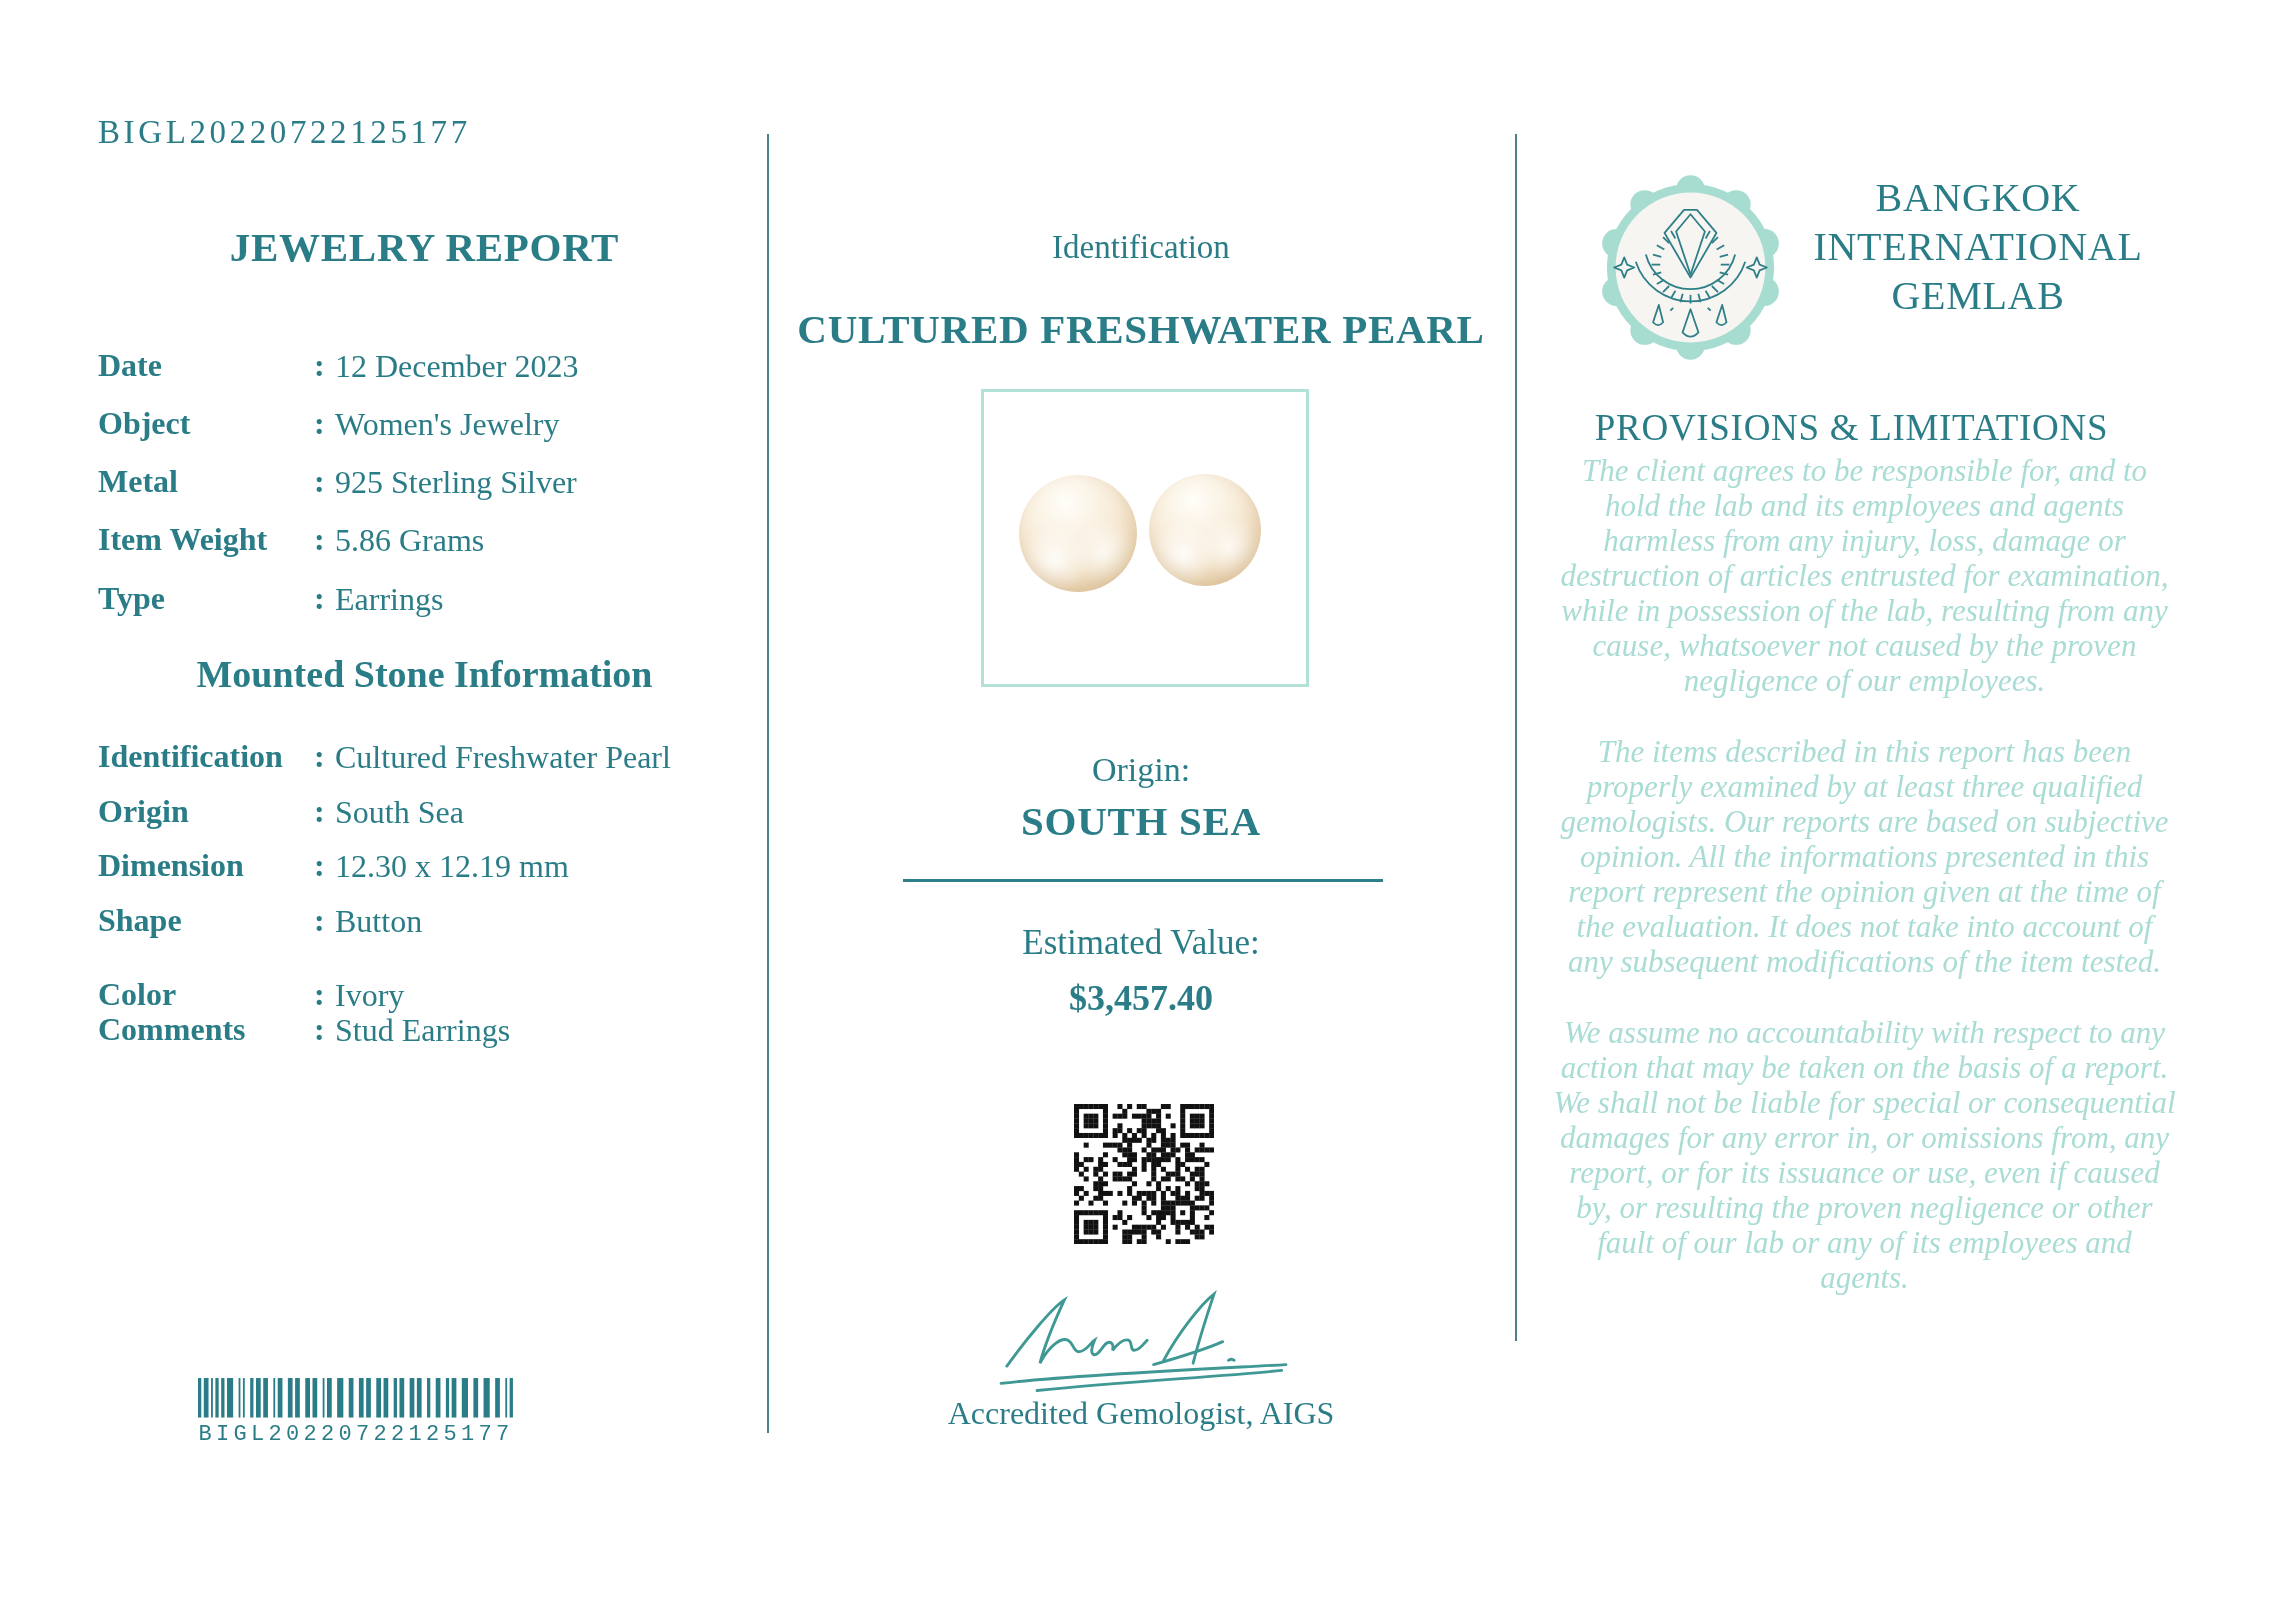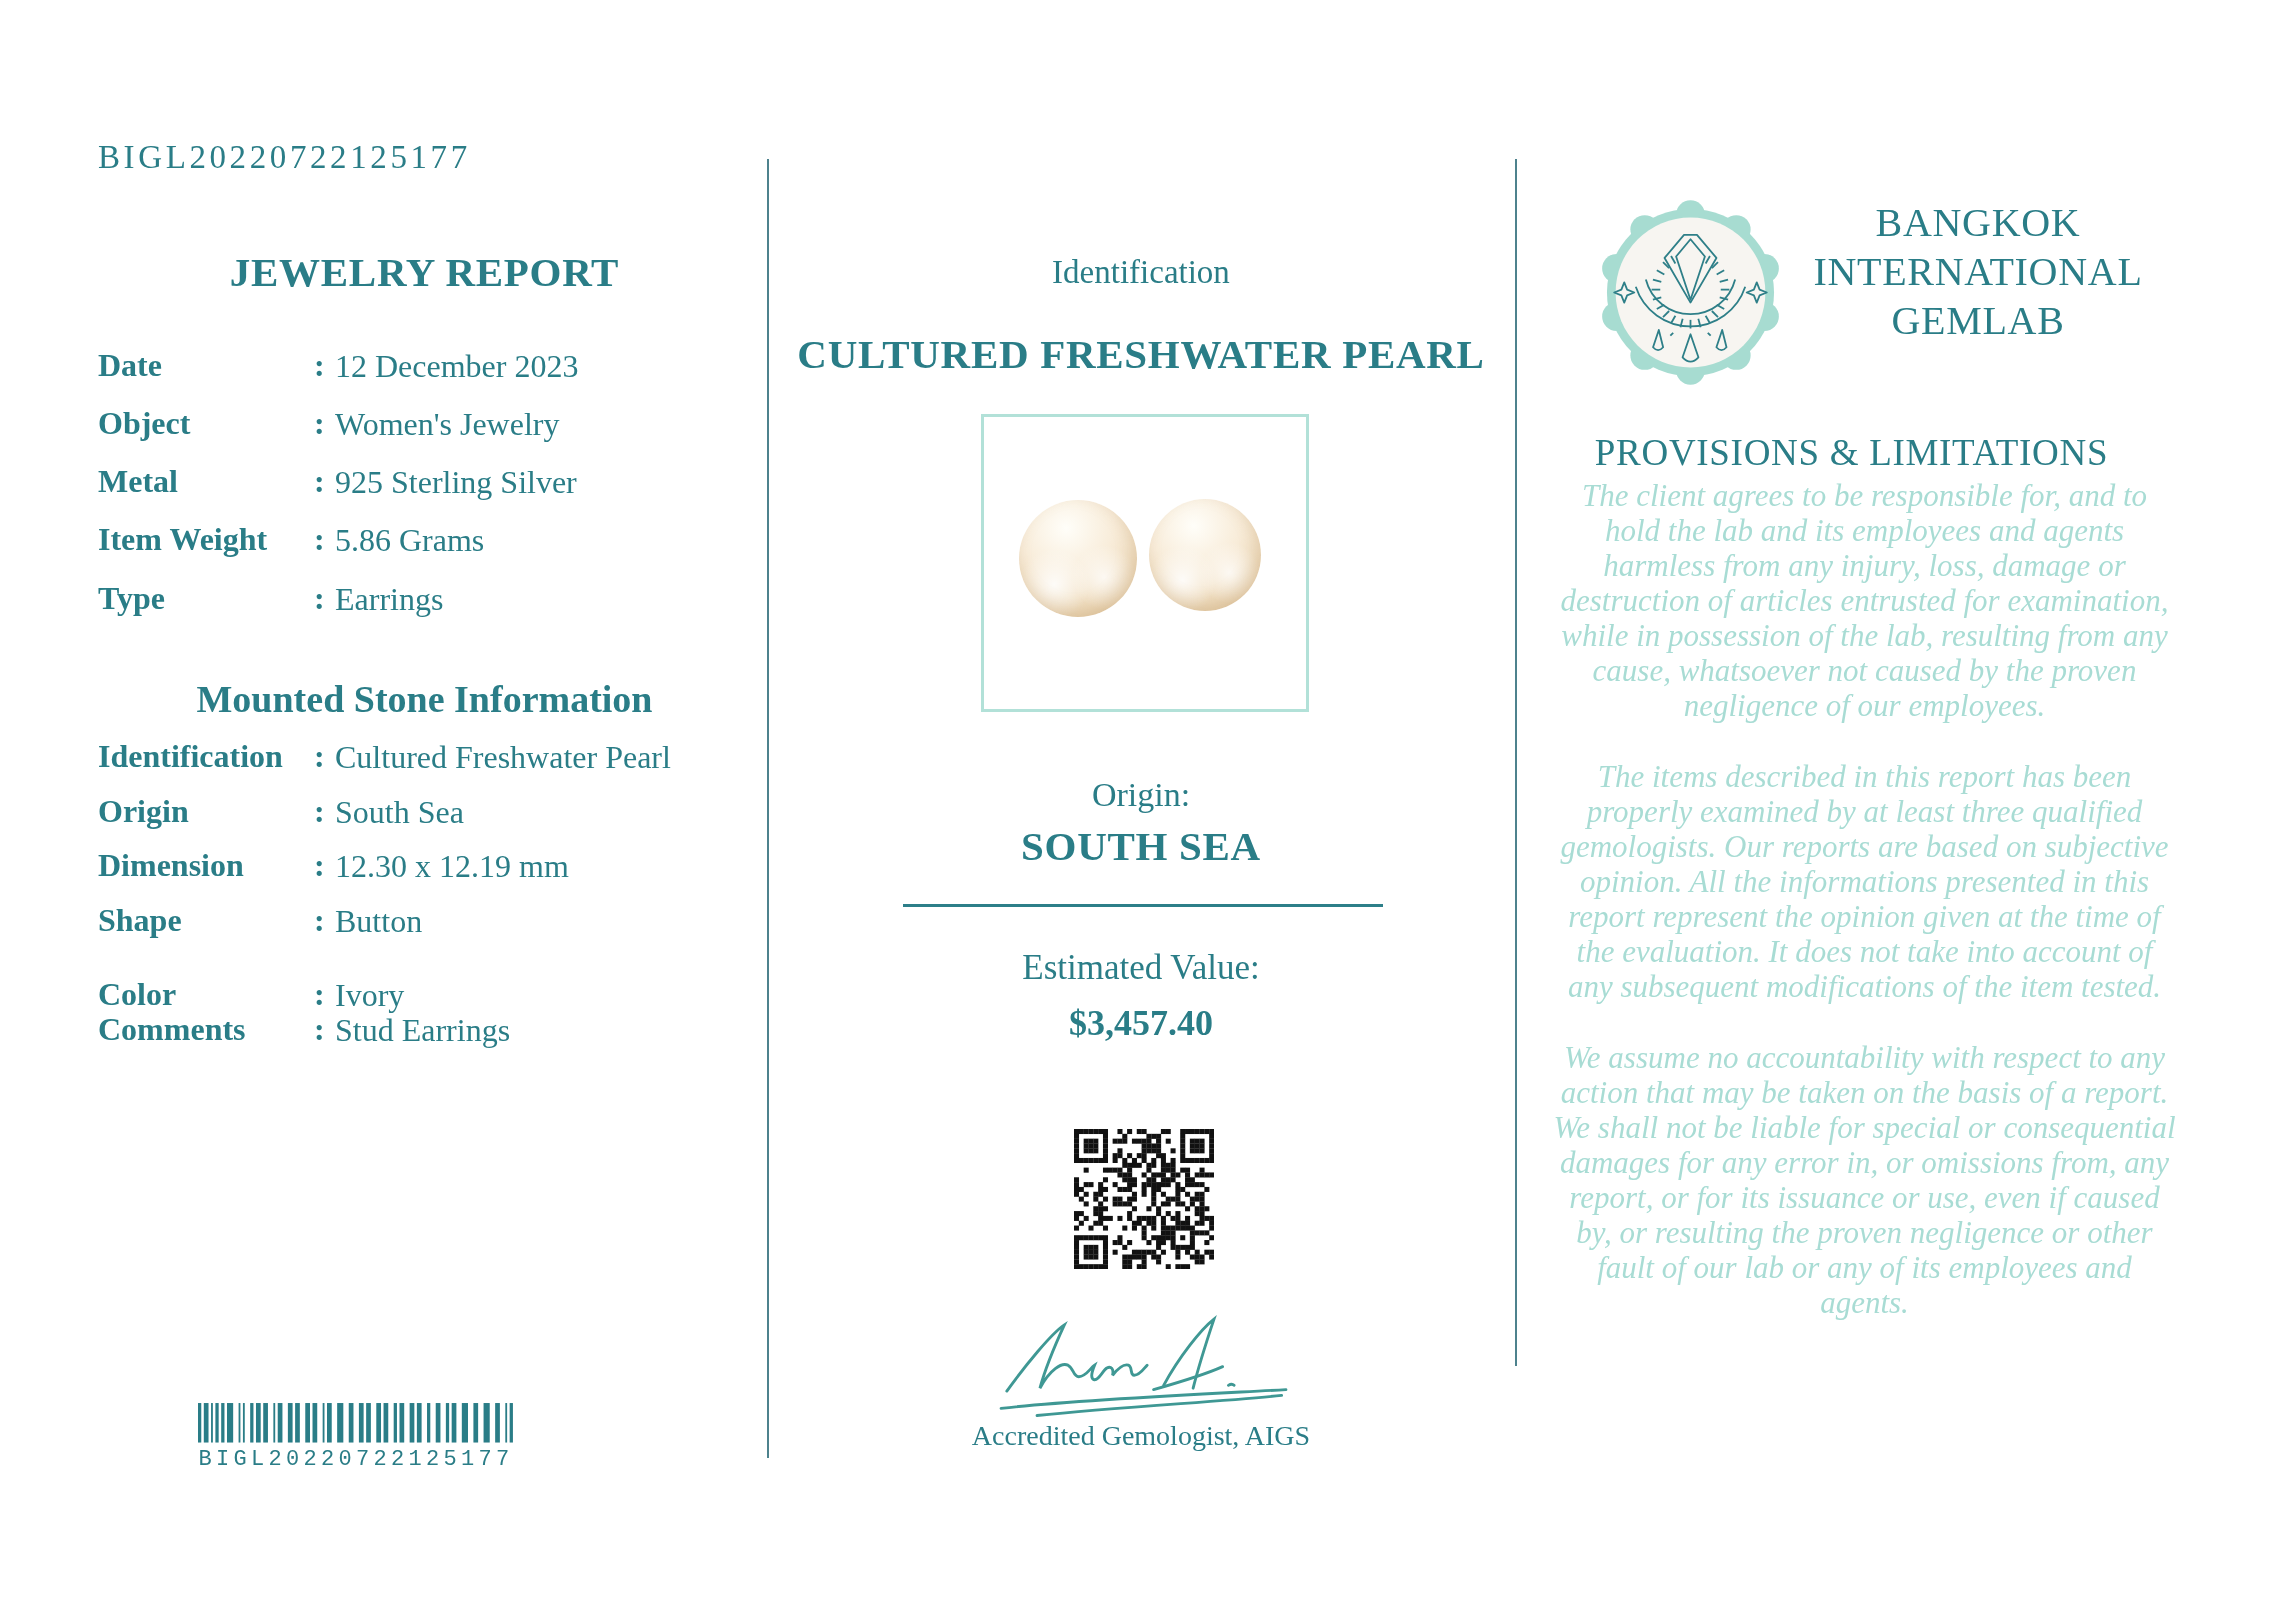--- a/index.html
+++ b/index.html
@@ -1,20 +1,20 @@
 <!DOCTYPE html>
 <html style="font-size:11.5px"><head>
 <meta charset="utf-8">
 <style>
   html,body{margin:0;padding:0;background:#ffffff;}
   #page{
     position:relative;width:2284px;height:1616px;background:#ffffff;overflow:hidden;
     font-family:"Liberation Serif","DejaVu Serif",serif;color:#2a7d87;
   }
-  .abs{position:absolute;margin-top:25px;}
+  .abs{position:absolute;}
   
   .report-number{left:98px;top:114px;font-size:33px;letter-spacing:3.6px;}
   .jewelry-title{left:98px;top:223px;width:653px;text-align:center;font-size:41px;font-weight:bold;letter-spacing:0.7px;}
   .mounted-title{left:98px;top:652px;width:653px;text-align:center;font-size:38px;font-weight:bold;}
   .frow{position:absolute;left:98px;width:676px;height:43px;}
   .frow .lbl{position:absolute;left:0;top:0;font-weight:bold;font-size:32px;white-space:nowrap;}
   .frow .col{position:absolute;left:216px;top:0;font-weight:bold;font-size:32px;}
   .frow .val{position:absolute;left:237px;top:0.7px;font-size:32px;white-space:nowrap;}
   .barcode-wrap{left:198px;top:1378px;width:316px;text-align:center;}
   .barcode-text{font-family:"Liberation Mono","DejaVu Sans Mono",monospace;font-size:22px;letter-spacing:4.3px;white-space:nowrap;margin-top:1.4px;color:#2a7d87;}
@@ -35,21 +35,21 @@
     box-shadow: inset -4.3px -7.2px 16px rgba(180,140,90,.25);}
   .pearl1{left:35px;top:83px;width:118px;height:117px;}
   .pearl2{left:165px;top:82px;width:112px;height:112px;}
   .mid-origin-label{top:751px;font-size:34px;}
   .mid-origin-value{top:797px;font-size:41px;font-weight:bold;letter-spacing:0.7px;}
   .mid-hr{left:903px;top:879px;width:480px;height:2.9px;background:#2d7f89;}
   .mid-est-label{top:923px;font-size:35px;}
   .mid-est-value{top:977px;font-size:36px;font-weight:bold;}
   .qr-wrap{left:1074px;top:1104px;width:140px;height:140px;}
   .sig-wrap{left:991px;top:1274px;width:305px;height:141px;}
-  .mid-gemologist{top:1395px;font-size:28px;}
+  .mid-gemologist{top:1395px;font-size:32px;}
   
   .badge-wrap{left:1594px;top:171px;width:193px;height:193px;}
   .lab-title{left:1755px;top:173px;width:446px;text-align:center;font-size:40px;line-height:49px;letter-spacing:0.7px;}
   .prov-title{left:1546px;top:406px;width:611px;text-align:center;font-size:37px;letter-spacing:0.7px;}
   .provisions{left:1553px;top:453px;width:623px;text-align:center;}
   .provisions p{margin:0 0 36px 0;font-size:31px;font-style:italic;line-height:35px;color:#a8dcd4;}
 </style>
 </head>
 <body>
 

